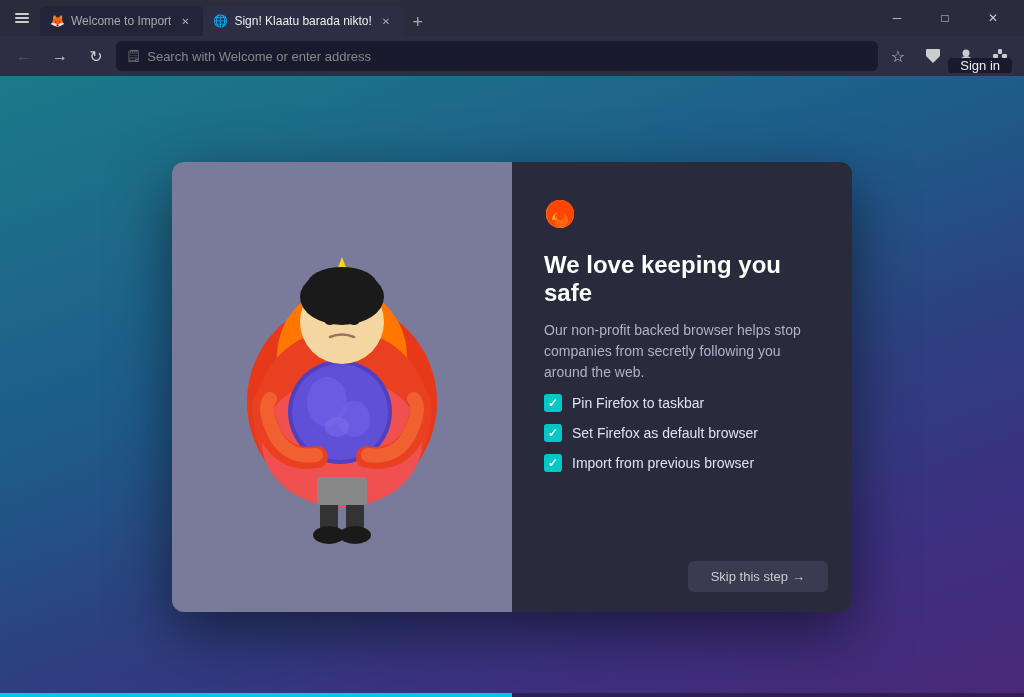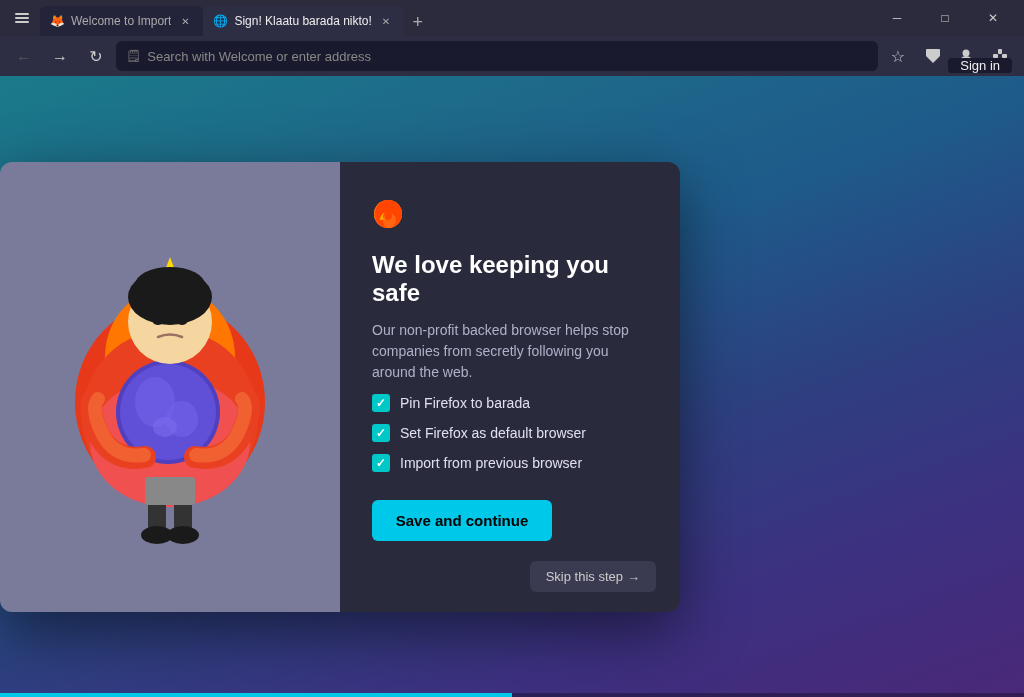--- a/index.html
+++ b/index.html
@@ -166,21 +166,21 @@
     }
 
     
     .browser-content {
       position: relative;
       width: 100%;
       height: calc(697px - 76px);
       background: linear-gradient(160deg, #1a7a8a 0%, #1e6a8a 20%, #1e5a8a 40%, #2d4080 60%, #3d3080 80%, #4a2878 100%);
       display: flex;
       align-items: center;
-      justify-content: flex-start;
+      justify-content: center;
     }
 
     
     .onboarding-card {
       display: flex;
       width: 680px;
       height: 450px;
       border-radius: 12px;
       overflow: hidden;
       box-shadow: 0 20px 60px rgba(0,0,0,0.5);
@@ -273,21 +273,21 @@
       text-align: center;
     }
     .skip-btn {
       position: absolute;
       bottom: 20px;
       right: 24px;
       background: #3a3a50;
       color: #ccc;
       border: none;
       border-radius: 6px;
-      padding: 8px 16px;
+      padding: 8px 23px;
       font-size: 13px;
       cursor: pointer;
       display: flex;
       align-items: center;
       gap: 4px;
     }
 
     
     .progress-bar-area {
       position: absolute;
@@ -445,37 +445,36 @@
 
       <h1 class="card-title">We love keeping you safe</h1>
 
       <p class="card-description">Our non-profit backed browser helps stop companies from secretly following you around the web.</p>
 
       <div class="checkbox-list">
         <div class="checkbox-item">
           <div class="checkbox-box">
             <span class="checkmark">✓</span>
           </div>
-          <span class="checkbox-label">Pin Firefox to barada</span>
+          <span class="checkbox-label">Pin Firefox to taskbar</span>
         </div>
         <div class="checkbox-item">
           <div class="checkbox-box">
             <span class="checkmark">✓</span>
           </div>
           <span class="checkbox-label">Set Firefox as default browser</span>
         </div>
         <div class="checkbox-item">
           <div class="checkbox-box">
             <span class="checkmark">✓</span>
           </div>
           <span class="checkbox-label">Import from previous browser</span>
         </div>
       </div>
 
-      <button class="save-btn">Save and continue</button>
 
       <button class="skip-btn">
         <span>Skip this step</span>
         <span>→</span>
       </button>
 
     </div>
   </div>
 
   <div class="progress-bar-area">

